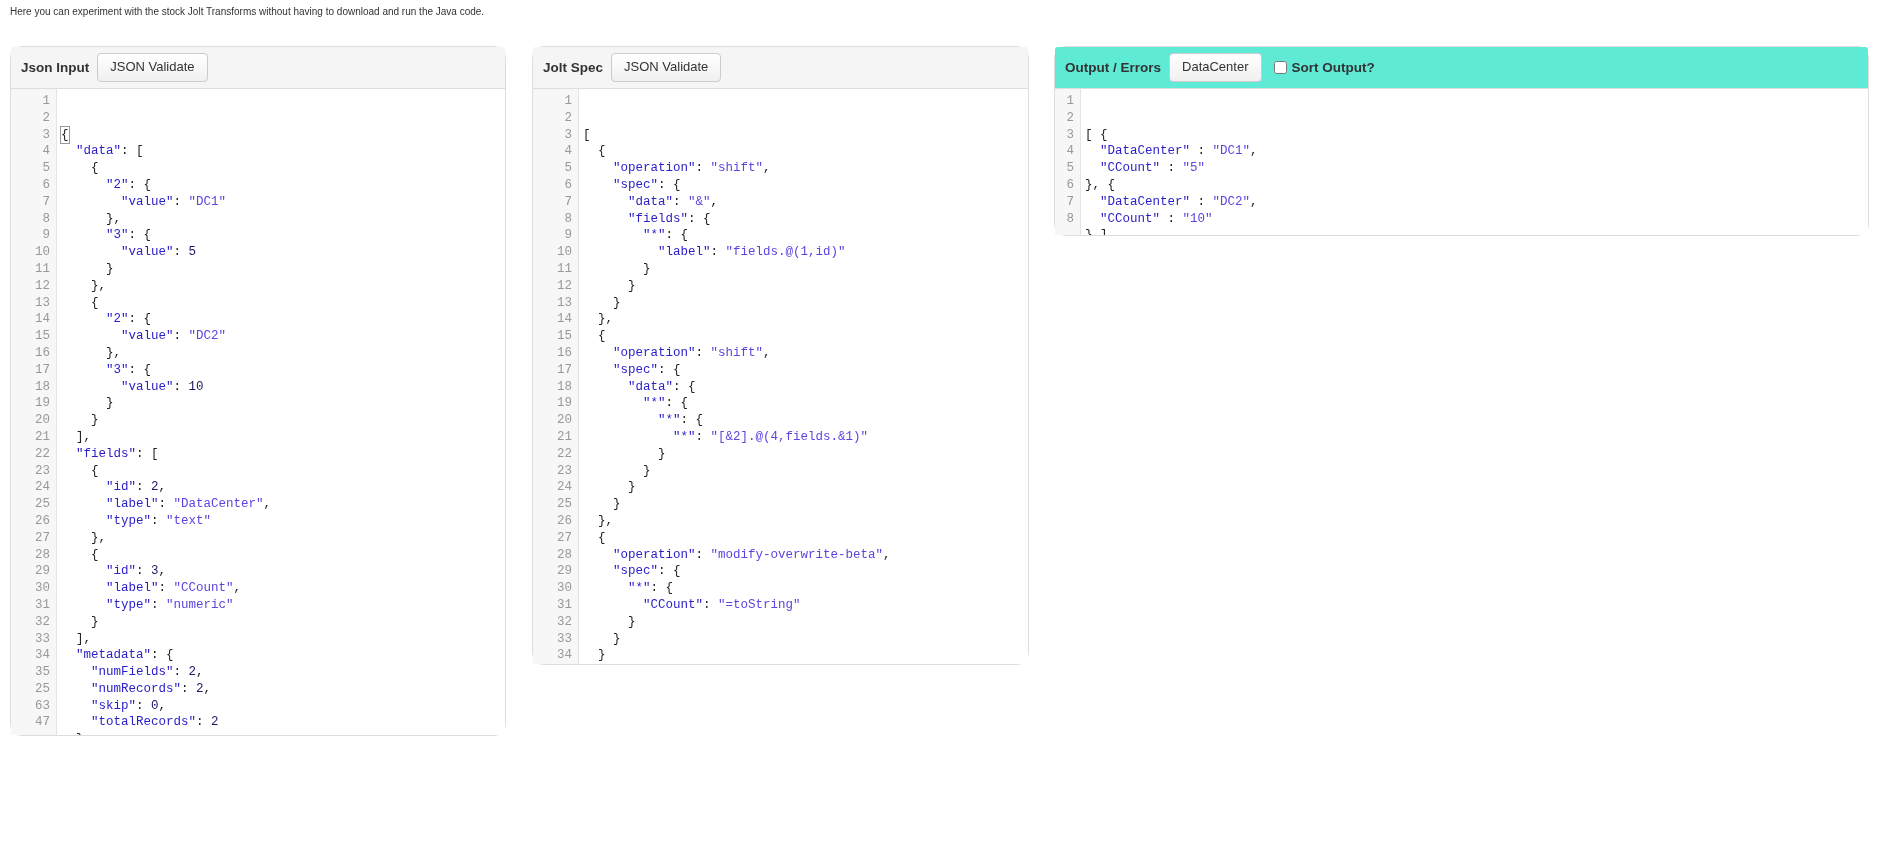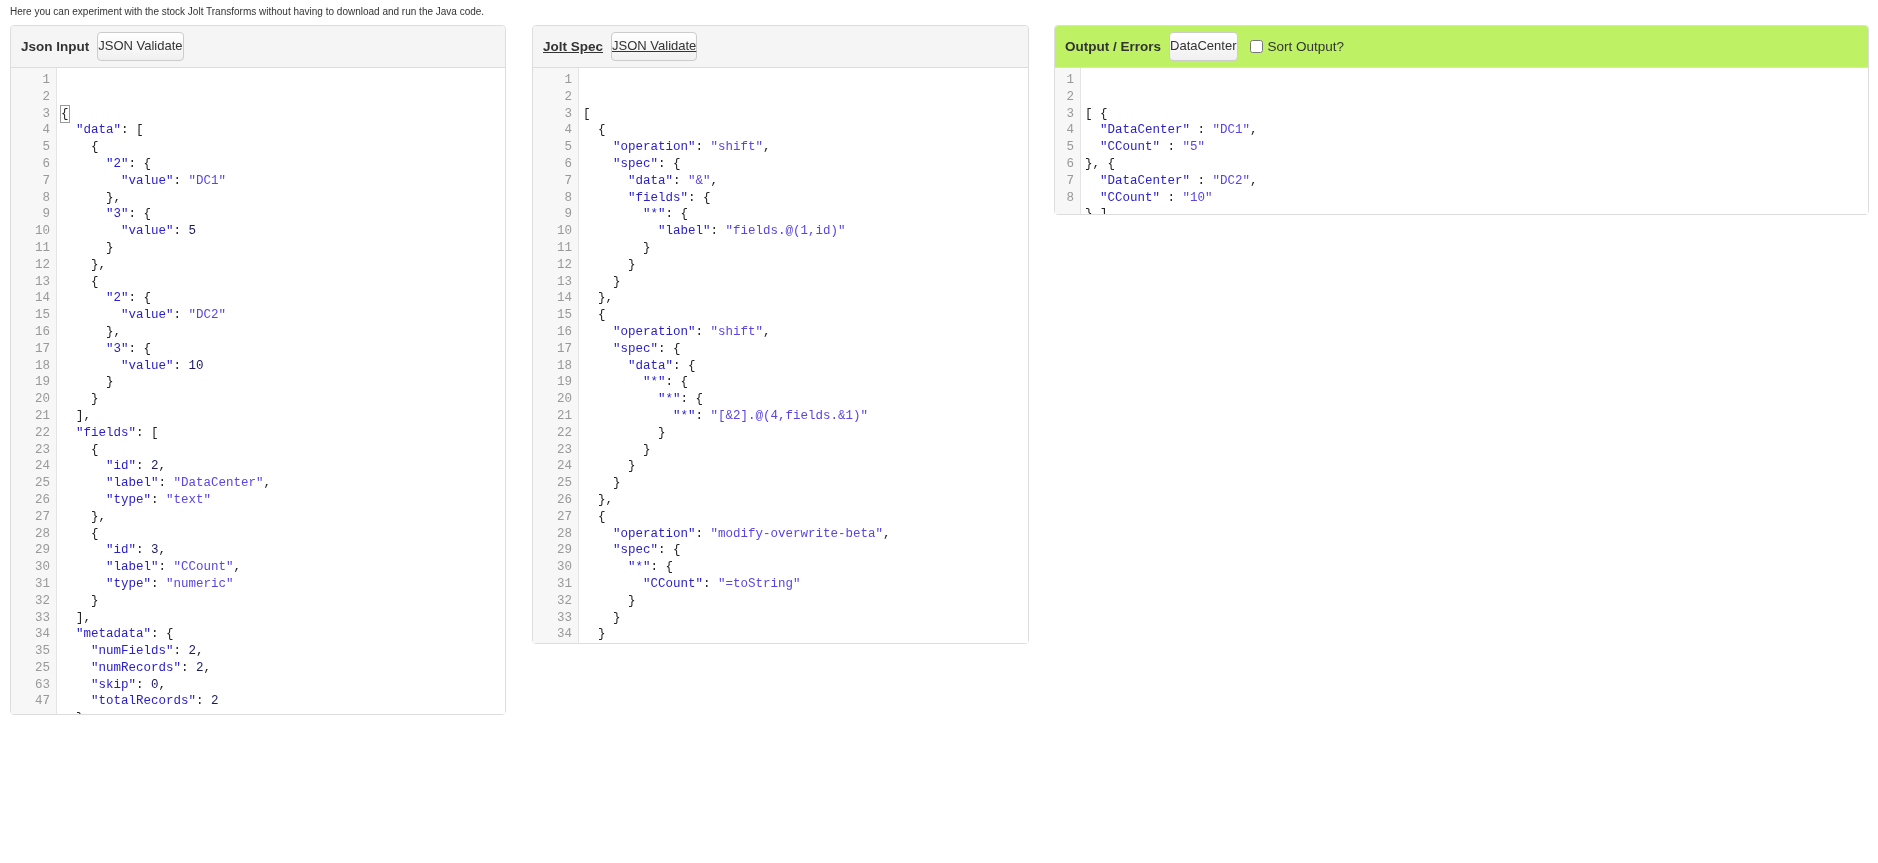--- a/index.html
+++ b/index.html
@@ -30,93 +30,93 @@
     position: absolute;
     top: 25px;
     left: 0;
     width: 1878px;
   }
 
   .panel {
     position: absolute;
     background: #ffffff;
     border: 1px solid #dddddd;
-    border-radius: 4px;
+    border-radius: 12px;
     box-sizing: border-box;
+    margin-top: 21px;
   }
 
   .panel-input {
     left: 10px;
     top: 0;
     width: 496px;
     height: 690px;
   }
   .panel-spec {
     left: 532px;
     top: 0;
     width: 497px;
     height: 619px;
-    text-decoration: underline;
   }
   .panel-output {
     left: 1054px;
     top: 0;
     width: 815px;
     height: 190px;
   }
 
   .panel-header {
     height: 42px;
     background: #f5f5f5;
     border-bottom: 1px solid #dddddd;
     border-radius: 3px 3px 0 0;
     display: flex;
     align-items: center;
     padding: 0 10px;
     box-sizing: border-box;
   }
   .panel-output .panel-header {
-    background: #bef264;
+    background: #5eead4;
   }
 
   .panel-title {
     font-weight: bold;
     font-size: 13.5px;
     color: #333333;
     margin-right: 8px;
     white-space: nowrap;
   }
 
   .btn {
     font-family: "Liberation Sans", sans-serif;
     font-size: 13px;
     color: #333333;
     background: linear-gradient(to bottom, #ffffff 0%, #f0f0f0 100%);
     border: 1px solid #cccccc;
     border-radius: 4px;
-    padding: 6px 0;
+    padding: 6px 12px;
     cursor: pointer;
     line-height: 1.1;
     white-space: nowrap;
   }
 
   .checkbox-wrap {
     display: flex;
     align-items: center;
     margin-left: 12px;
     white-space: nowrap;
   }
   .checkbox-wrap input[type="checkbox"] {
     width: 13px;
     height: 13px;
     margin: 0 5px 0 0;
     cursor: pointer;
   }
   .checkbox-label {
-    font-weight: normal;
+    font-weight: bold;
     font-size: 13.5px;
     color: #333333;
   }
 
   .editor {
     position: relative;
     overflow: hidden;
     background: #ffffff;
     font-family: "Liberation Mono", monospace;
     font-size: 12.5px;

